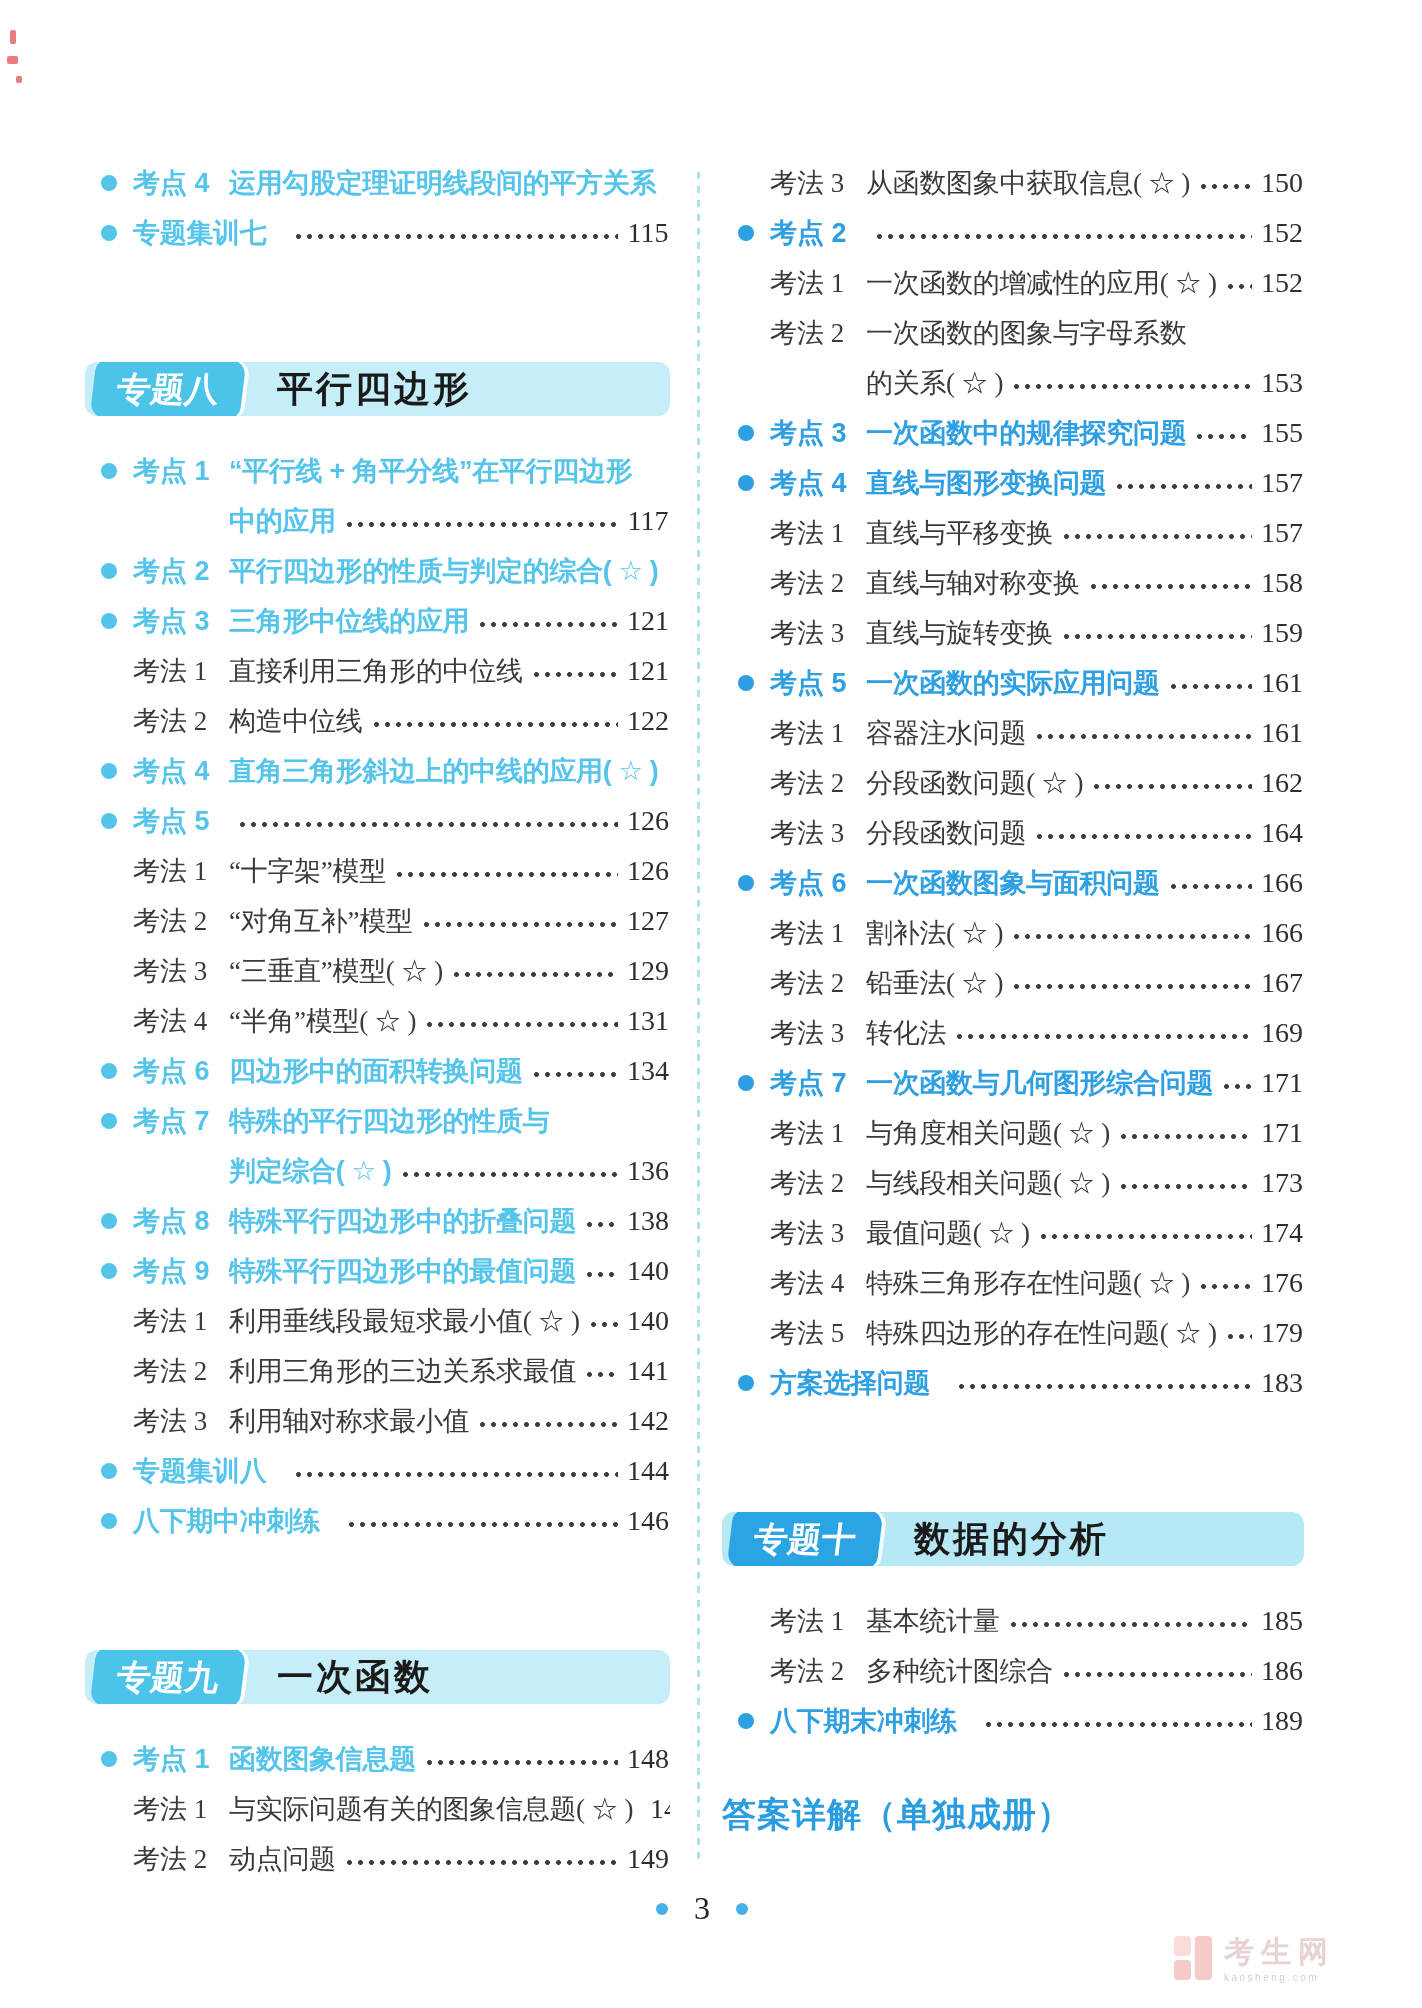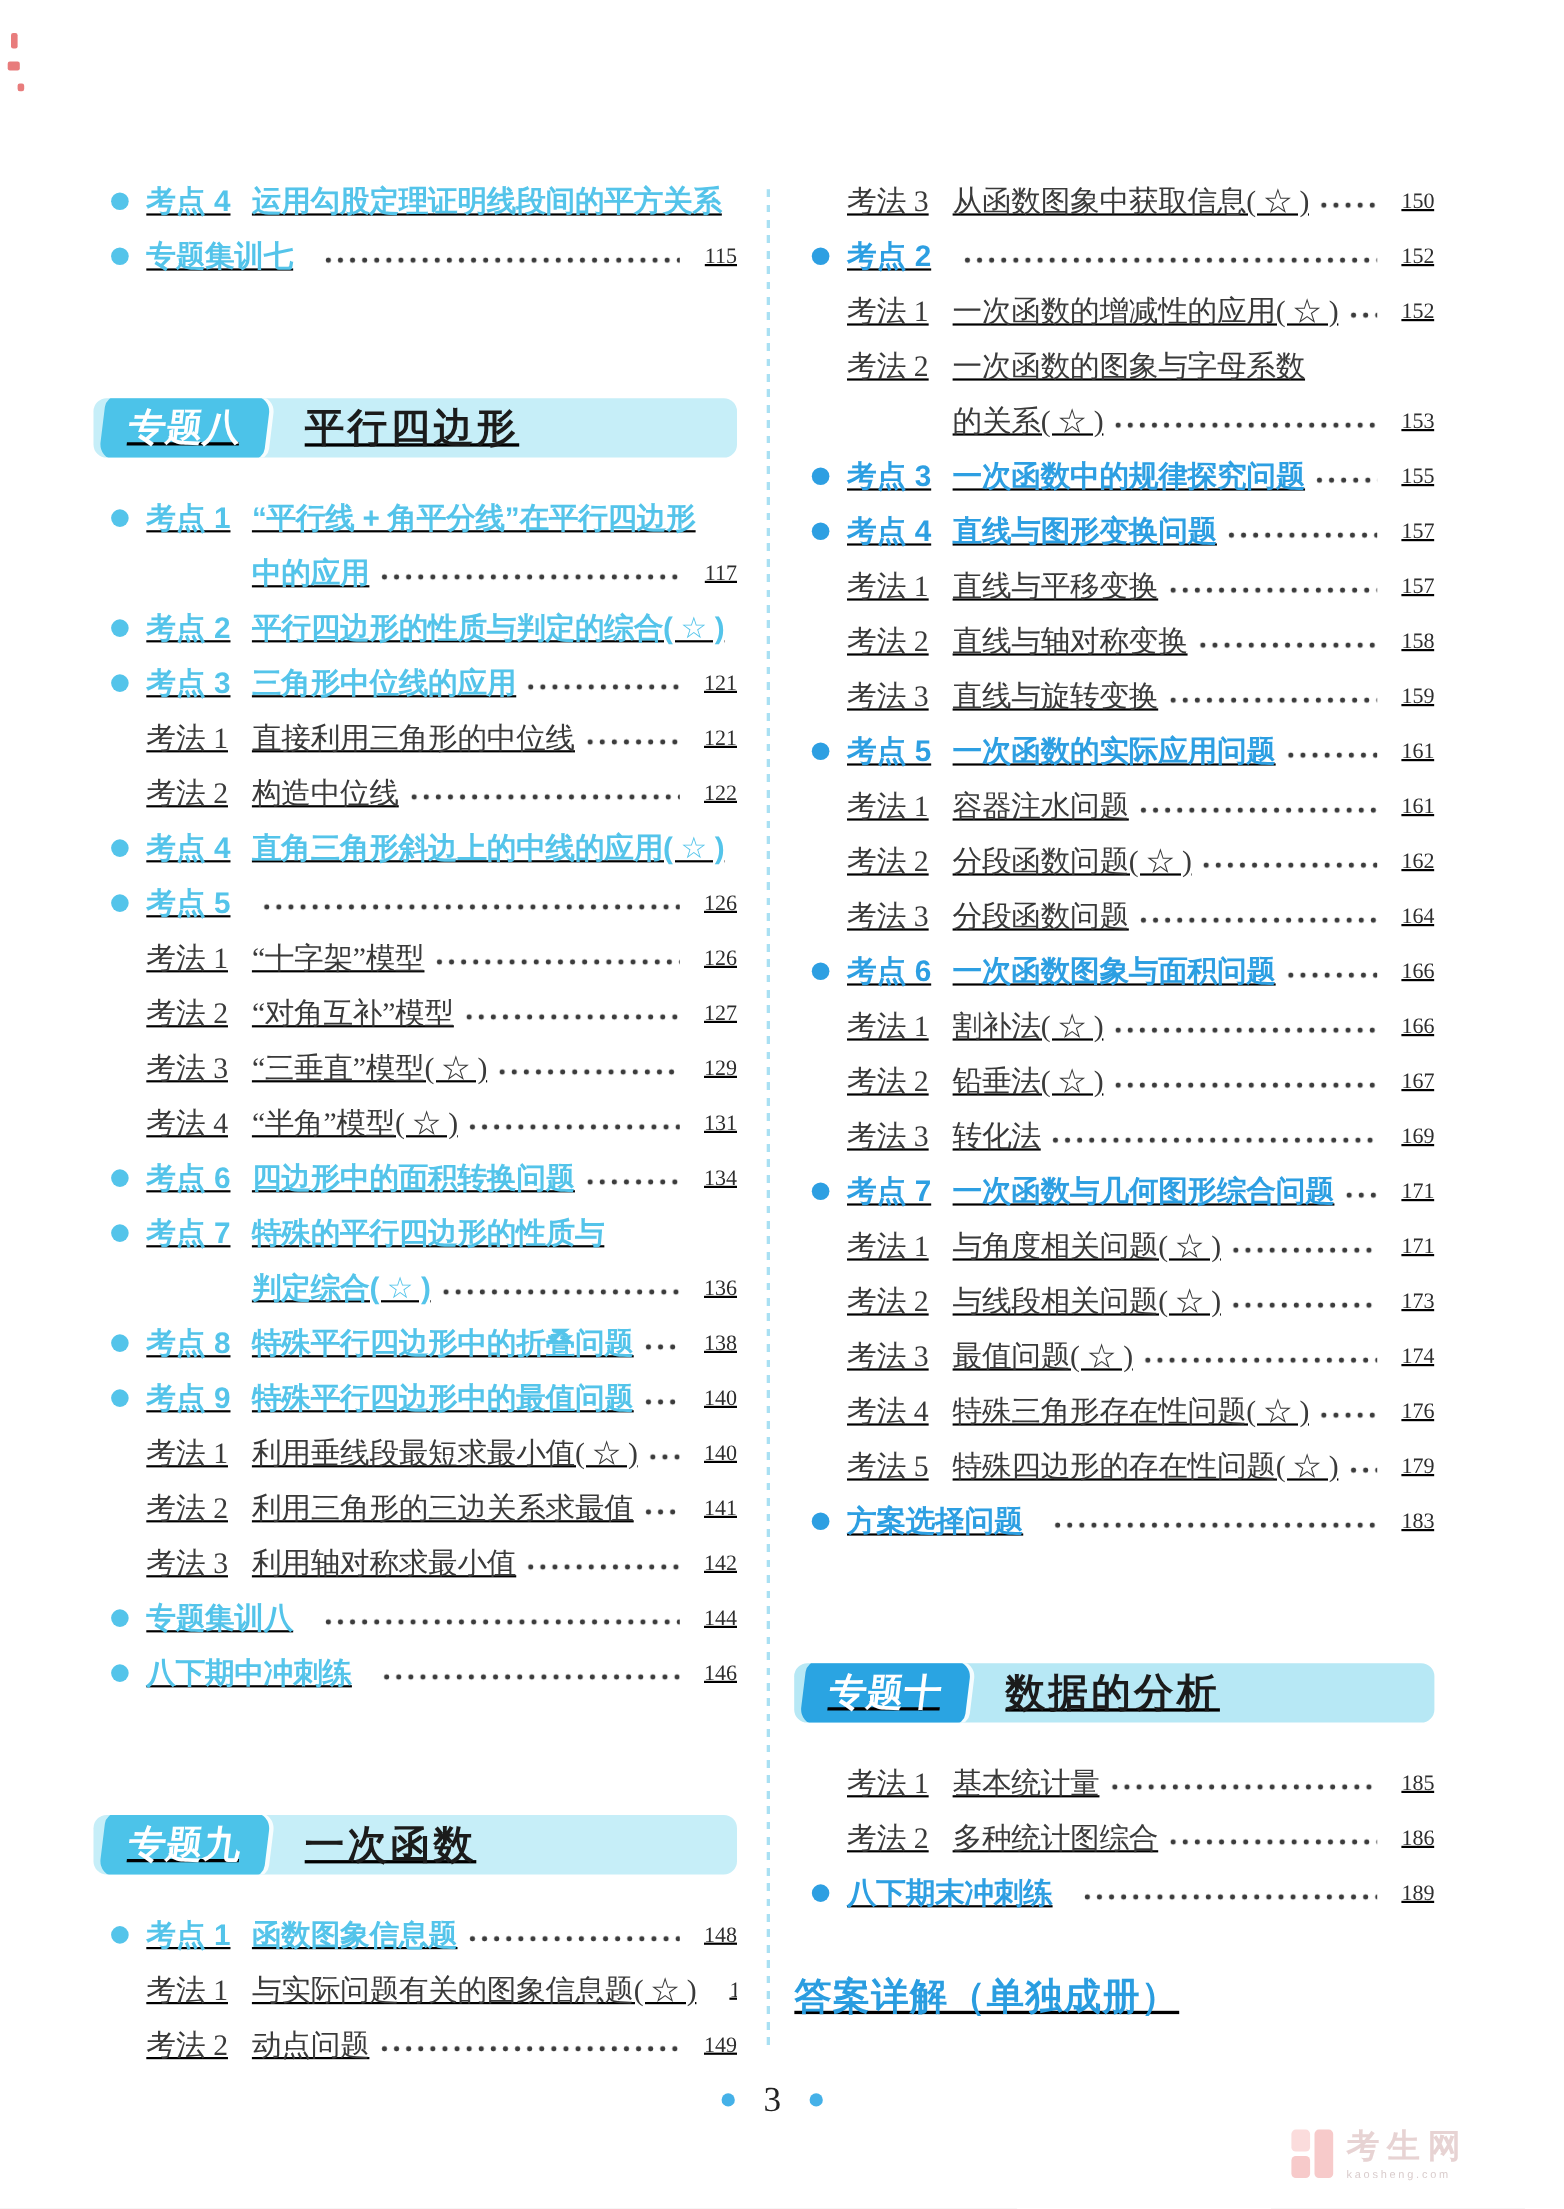--- a/index.html
+++ b/index.html
@@ -1,34 +1,34 @@
 <!DOCTYPE html>
 <html><head>
 <meta charset="utf-8">
 <style>
   html,body{margin:0;padding:0;background:#e8e8e8;}
   .page{position:relative;width:1422px;height:2008px;background:#ffffff;overflow:hidden;
         font-family:"Liberation Sans","DejaVu Sans",sans-serif;}
   
-  .col{position:absolute;top:158px;text-decoration:underline;}
+  .col{position:absolute;top:158px;}
   .col-left{left:85px;width:585px;--accent:#54c4ea;}
   .col-right{left:722px;width:582px;--accent:#2d9fe2;}
   .divider{position:absolute;left:697px;top:172px;height:1688px;width:3px;
            background:repeating-linear-gradient(to bottom,#a9e0f3 0 7px,transparent 7px 14px);}
   
   .row{display:flex;align-items:center;height:50px;overflow:hidden;}
   .bullet-cell{flex:0 0 48px;display:flex;align-items:center;}
   .bullet{width:16px;height:16px;border-radius:50%;background:var(--accent);margin-left:16px;}
   .label{flex:0 0 96px;font-size:27px;white-space:nowrap;}
   .title{flex:0 0 auto;font-size:27px;white-space:nowrap;letter-spacing:-0.3px;}
   .leader{flex:1 1 auto;min-width:0;height:24px;margin:6px 8px 0 8px;
           background-image:radial-gradient(circle,#3c3c3c 2.1px,transparent 2.7px);
           background-size:11px 11px;background-repeat:repeat-x;background-position:left center;}
-  .pg{flex:0 0 auto;font-family:"Liberation Serif","DejaVu Serif",serif;font-size:20px;
-      color:#2e2e2e;text-align:right;min-width:44px;white-space:nowrap;}
+  .pg{flex:0 0 auto;font-family:"Liberation Serif","DejaVu Serif",serif;font-size:28px;
+      color:#2e2e2e;text-align:center;min-width:44px;white-space:nowrap;}
   
   .point .label,.point .title{color:var(--accent);font-weight:700;}
   .method .label,.method .title{color:#3a3a3a;font-weight:400;
       font-family:"Liberation Serif","DejaVu Serif",serif;}
   .drill .title{color:var(--accent);font-weight:700;}
   .drill .leader{margin-left:26px;}
   
   .banner{height:54px;margin:104px 0 30px 0;background:#c6eef8;border-radius:12px;
           display:flex;align-items:center;position:relative;}
   .col-right .banner{background:#b7e8f5;}

